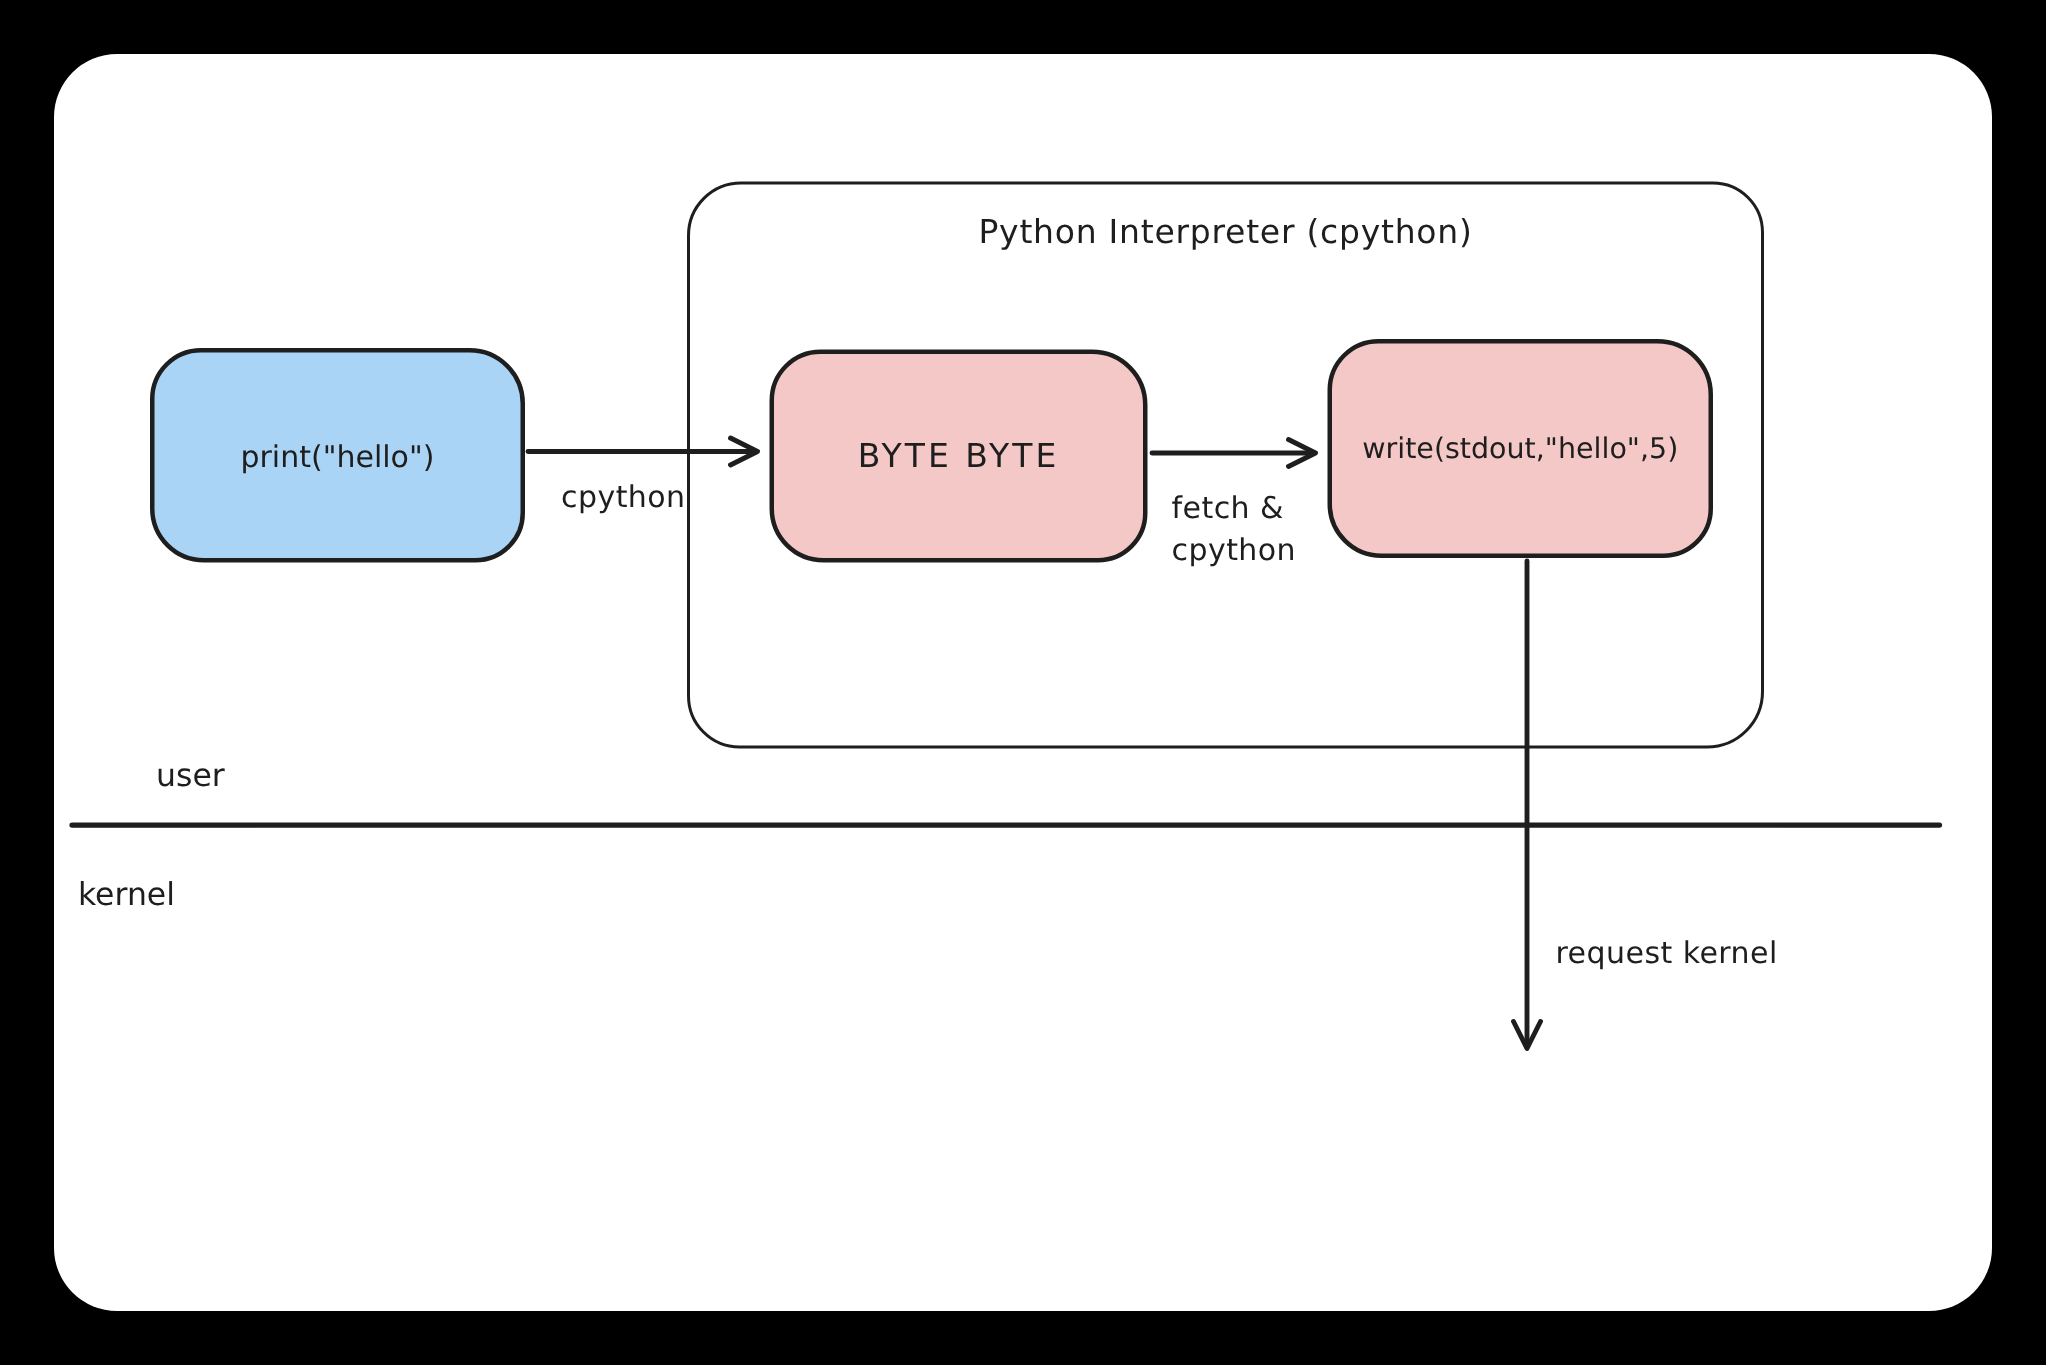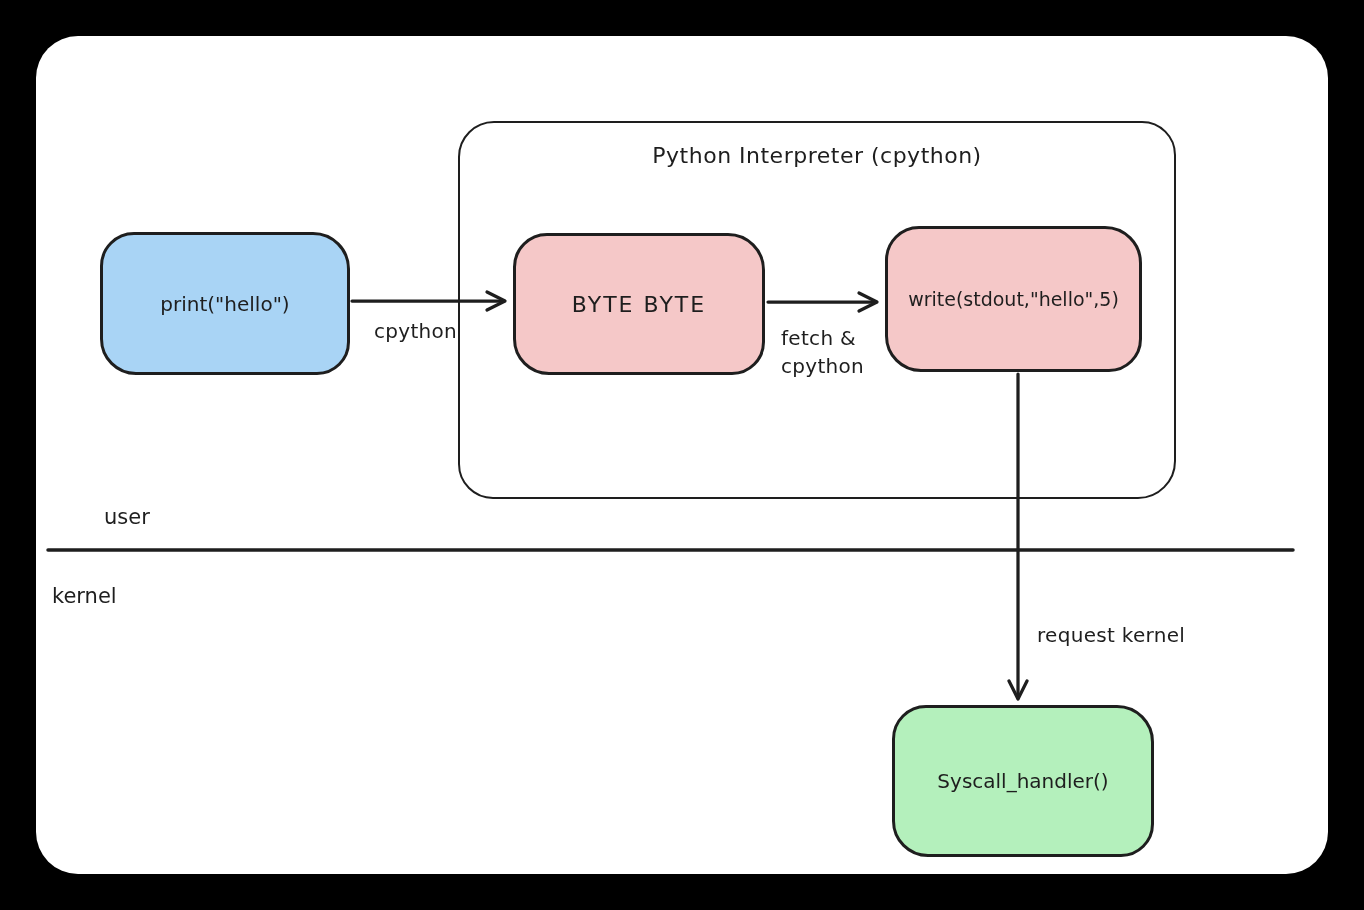--- a/index.html
+++ b/index.html
@@ -102,23 +102,20 @@
   </div>
 
   <div class="node node-bytecode" style="background-color: rgb(245, 200, 200);">
     <span>BYTE BYTE</span>
   </div>
 
   <div class="node node-write" style="background-color: rgb(245, 200, 200);">
     <span>write(stdout,"hello",5)</span>
   </div>
 
-  <div class="node node-syscall" style="background-color: rgb(180, 240, 188);">
-    <span>Syscall_handler()</span>
-  </div>
 
   <svg class="wires" viewBox="0 0 1364 910">
     <g stroke="#1e1e1e" stroke-width="3.25" fill="none" stroke-linecap="round" stroke-linejoin="round">
       <path d="M352,301 L504,301"></path>
       <path d="M487,292 L505,301 L487,310"></path>
     </g>
     <g stroke="#1e1e1e" stroke-width="3.25" fill="none" stroke-linecap="round" stroke-linejoin="round">
       <path d="M768,302 L876,302"></path>
       <path d="M859,293 L877,302 L859,311"></path>
     </g>

